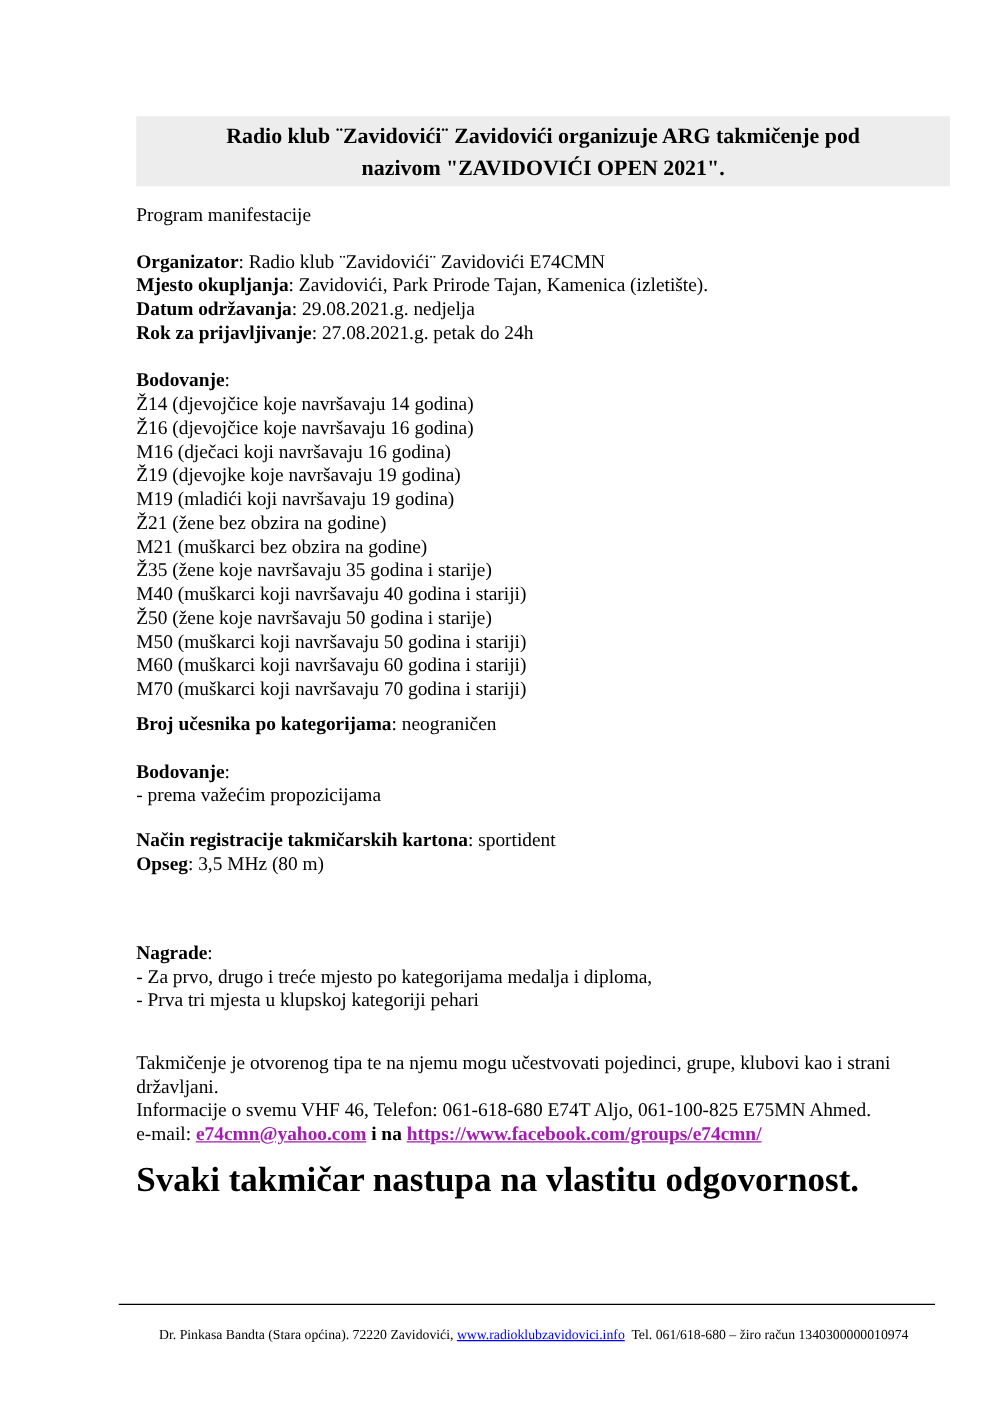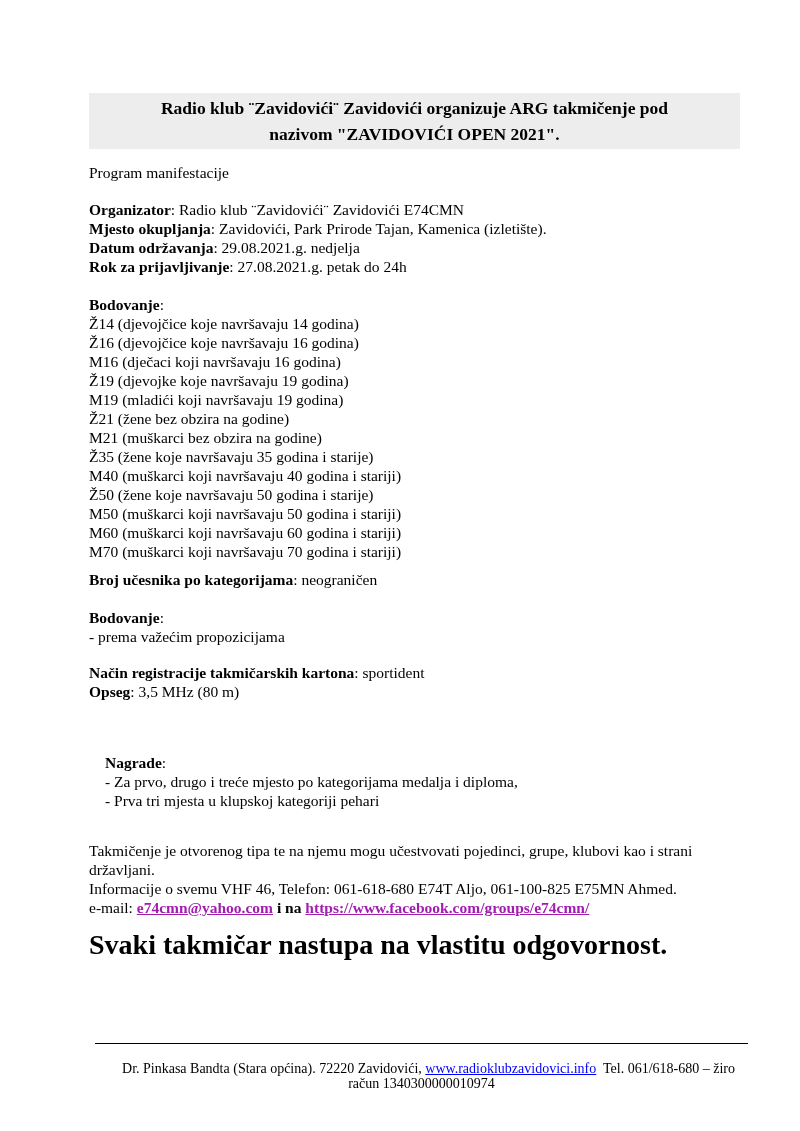--- a/index.html
+++ b/index.html
@@ -13,21 +13,21 @@
     height: 1131px;
     background: #ffffff;
     font-family: "Liberation Serif", "DejaVu Serif", serif;
     font-size: 15.5px;
     line-height: 19px;
     color: #000000;
     overflow: hidden;
   }
   .content {
     position: absolute;
-    left: 89px;
+    left: 109px;
     top: 93px;
     width: 651px;
   }
   .title-block {
     background: #ededed;
     text-align: center;
     font-weight: bold;
     font-size: 17.5px;
     line-height: 26px;
     padding: 2px 0;
@@ -38,42 +38,42 @@
   }
   .block { margin: 0; }
   .line { white-space: pre-wrap; }
   b.lbl { font-weight: bold; text-align: right; }
 
   .info-block       { margin-bottom: 19px; }
   .cat-block        { margin-bottom: 9px; }
   .participants-blk { margin-bottom: 19px; }
   .scoring-blk      { margin-bottom: 17px; }
   .registration-blk { margin-bottom: 52px; }
-  .awards-blk       { margin-bottom: 31px; margin-left: 16px; }
+  .awards-blk       { margin-bottom: 31px; }
   .openinfo-blk     { margin-bottom: 15px; }
 
   .disclaimer {
     font-weight: bold;
     font-size: 28px;
     line-height: 26px;
   }
   a.doc-link {
     color: #a21caf;
     font-weight: bold;
     text-decoration: underline;
     cursor: pointer;
   }
   .footer {
     position: absolute;
     left: 95px;
     top: 1043px;
     width: 653px;
     border-top: 1px solid #000000;
     text-align: center;
-    font-size: 14px;
+    font-size: 11px;
     line-height: 15px;
     padding-top: 2px;
     white-space: pre-wrap;
   }
   .footer a.footer-link {
     color: #0000ff;
     font-weight: normal;
     text-decoration: underline;
     cursor: pointer;
   }

